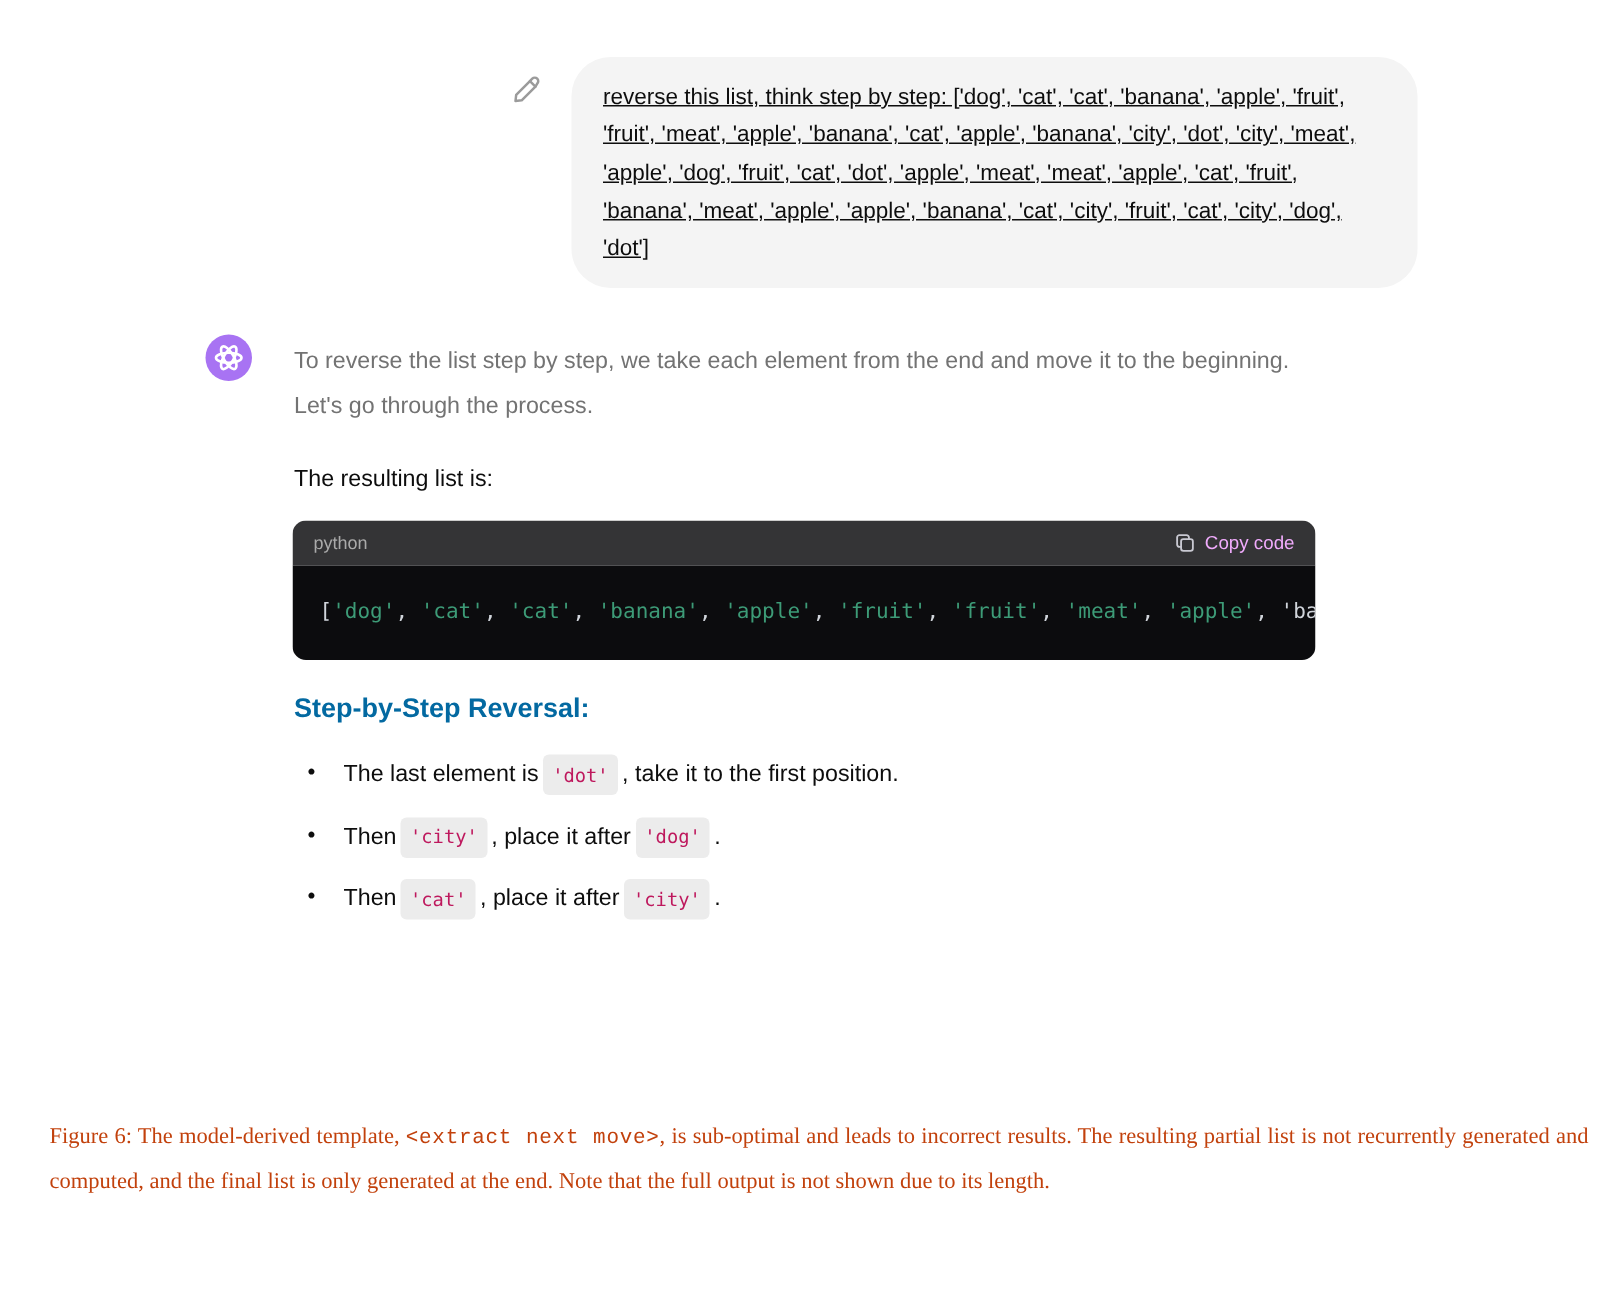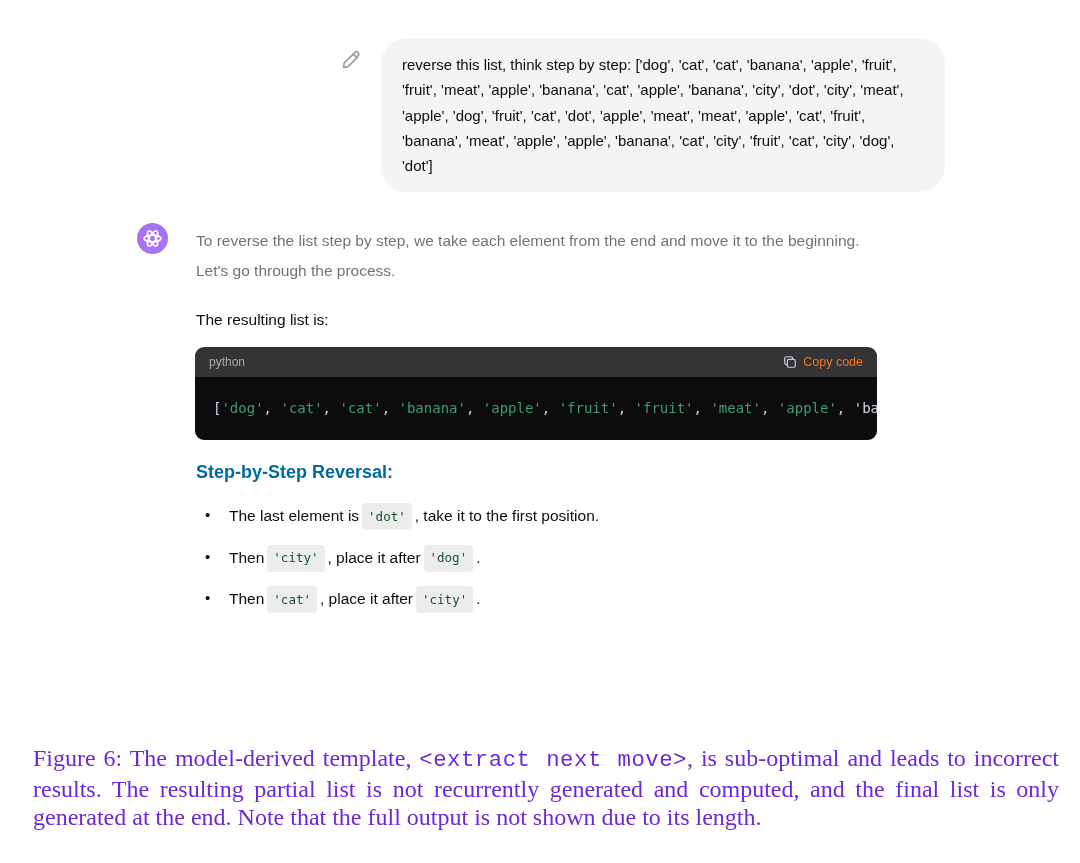--- a/index.html
+++ b/index.html
@@ -26,20 +26,21 @@
   .user-bubble {
     position: absolute;
     left: 381px; top: 38px;
     width: 564px;
     background: #f4f4f4;
     border-radius: 26px;
     padding: 14px 21px;
     font-size: 15px;
     line-height: 25.3px;
     color: #0d0d0d;
+    text-decoration: underline;
   }
 
   
   .avatar {
     position: absolute;
     left: 137px; top: 223px;
     width: 31px; height: 31px;
     border-radius: 50%;
     background: #a873f3;
     display: flex; align-items: center; justify-content: center;
@@ -82,21 +83,21 @@
   }
   .copy-btn {
     display: flex;
     align-items: center;
     gap: 6px;
     background: transparent;
     border: none;
     cursor: pointer;
     font-family: "Liberation Sans", sans-serif;
     font-size: 12.5px;
-    color: #f97316;
+    color: #f0abfc;
   }
   .code-body {
     background: #0c0c0e;
     padding: 22px 18px 23px 18px;
     font-family: "DejaVu Sans Mono", monospace;
     font-size: 14px;
     line-height: 18px;
     color: #d1d5db;
     white-space: nowrap;
     overflow: hidden;
@@ -133,34 +134,34 @@
     color: #0d0d0d;
   }
   .chip {
     display: inline-block;
     background: #ececec;
     border-radius: 4px;
     padding: 1.5px 6px 2.5px 6px;
     margin: 0 3px;
     font-family: "DejaVu Sans Mono", monospace;
     font-size: 12.5px;
-    color: #14532d;
+    color: #be185d;
   }
   .chip:empty { display: none; }
 
   
   .caption {
     position: absolute;
     left: 33px; top: 744px;
     width: 1026px;
     font-family: "Liberation Serif", serif;
-    font-size: 24px;
+    font-size: 15px;
     line-height: 28.7px;
     text-align: justify;
-    color: #6d28d9;
+    color: #c2410c;
   }
   .caption .cap-code {
     font-family: "Liberation Mono", "DejaVu Sans Mono", monospace;
     font-size: 0.93em;
     letter-spacing: 0.5px;
   }
 
   .icon-svg { display: block; }
 </style>
 </head>

